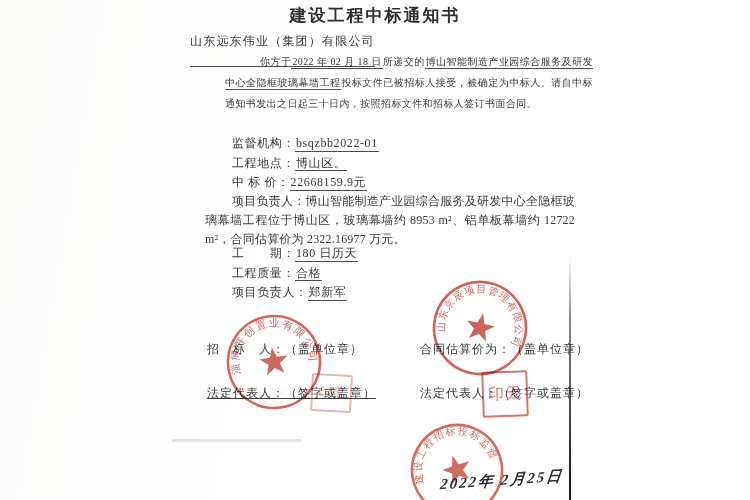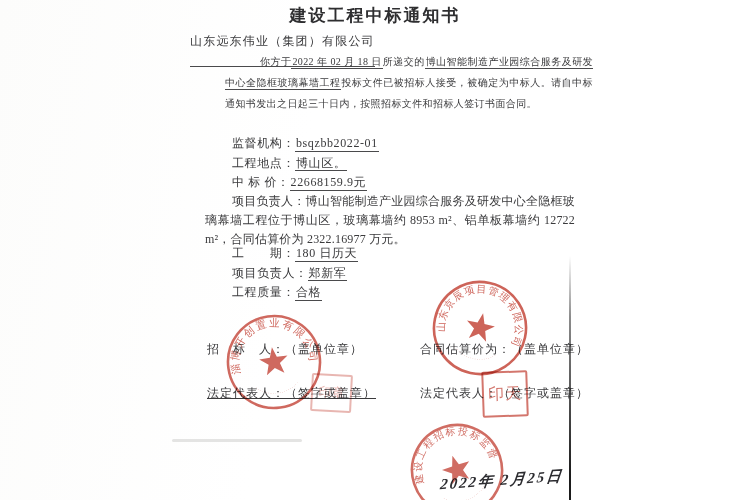--- a/index.html
+++ b/index.html
@@ -88,22 +88,22 @@
   <div class="fgroup fg1">
     <div class="frow"><span>监督机构：</span><span class="u">bsqzbb2022-01</span></div>
     <div class="frow"><span>工程地点：</span><span class="u">博山区。</span></div>
     <div class="frow"><span>中 标 价：</span><span class="u">22668159.9元</span></div>
   </div>
 
   <div class="scalepara"><span>项目负责人：</span><span>博山智能制造产业园综合服务及研发中心全隐框玻璃幕墙工程位于博山区，玻璃幕墙约 8953 m²、铝单板幕墙约 12722 m²，合同估算价为 2322.16977 万元。</span></div>
 
   <div class="fgroup fg2">
     <div class="frow2"><span>工　　期：</span><span class="u">180 日历天</span></div>
+    <div class="frow2"><span>工程质量：</span><span class="u">合格</span></div>
     <div class="frow2"><span>项目负责人：</span><span class="u">郑新军</span></div>
-    <div class="frow2"><span>工程质量：</span><span class="u">合格</span></div>
   </div>
 
   <div class="sig sig-l1"><span>招　标　人：</span><span>（盖单位章）</span></div>
   <div class="sig sig-r1"><span>合同估算价为：</span><span>（盖单位章）</span></div>
   <div class="sig sig-l2"><span>法定代表人：</span><span>（签字或盖章）</span></div>
   <div class="sig sig-r2"><span>法定代表人：</span><span>（签字或盖章）</span></div>
 
   <div class="hand-date">2022年 2月25日</div>
 
   <svg class="stamp stamp-left" width="120" height="120" viewBox="-60 -60 120 120">

